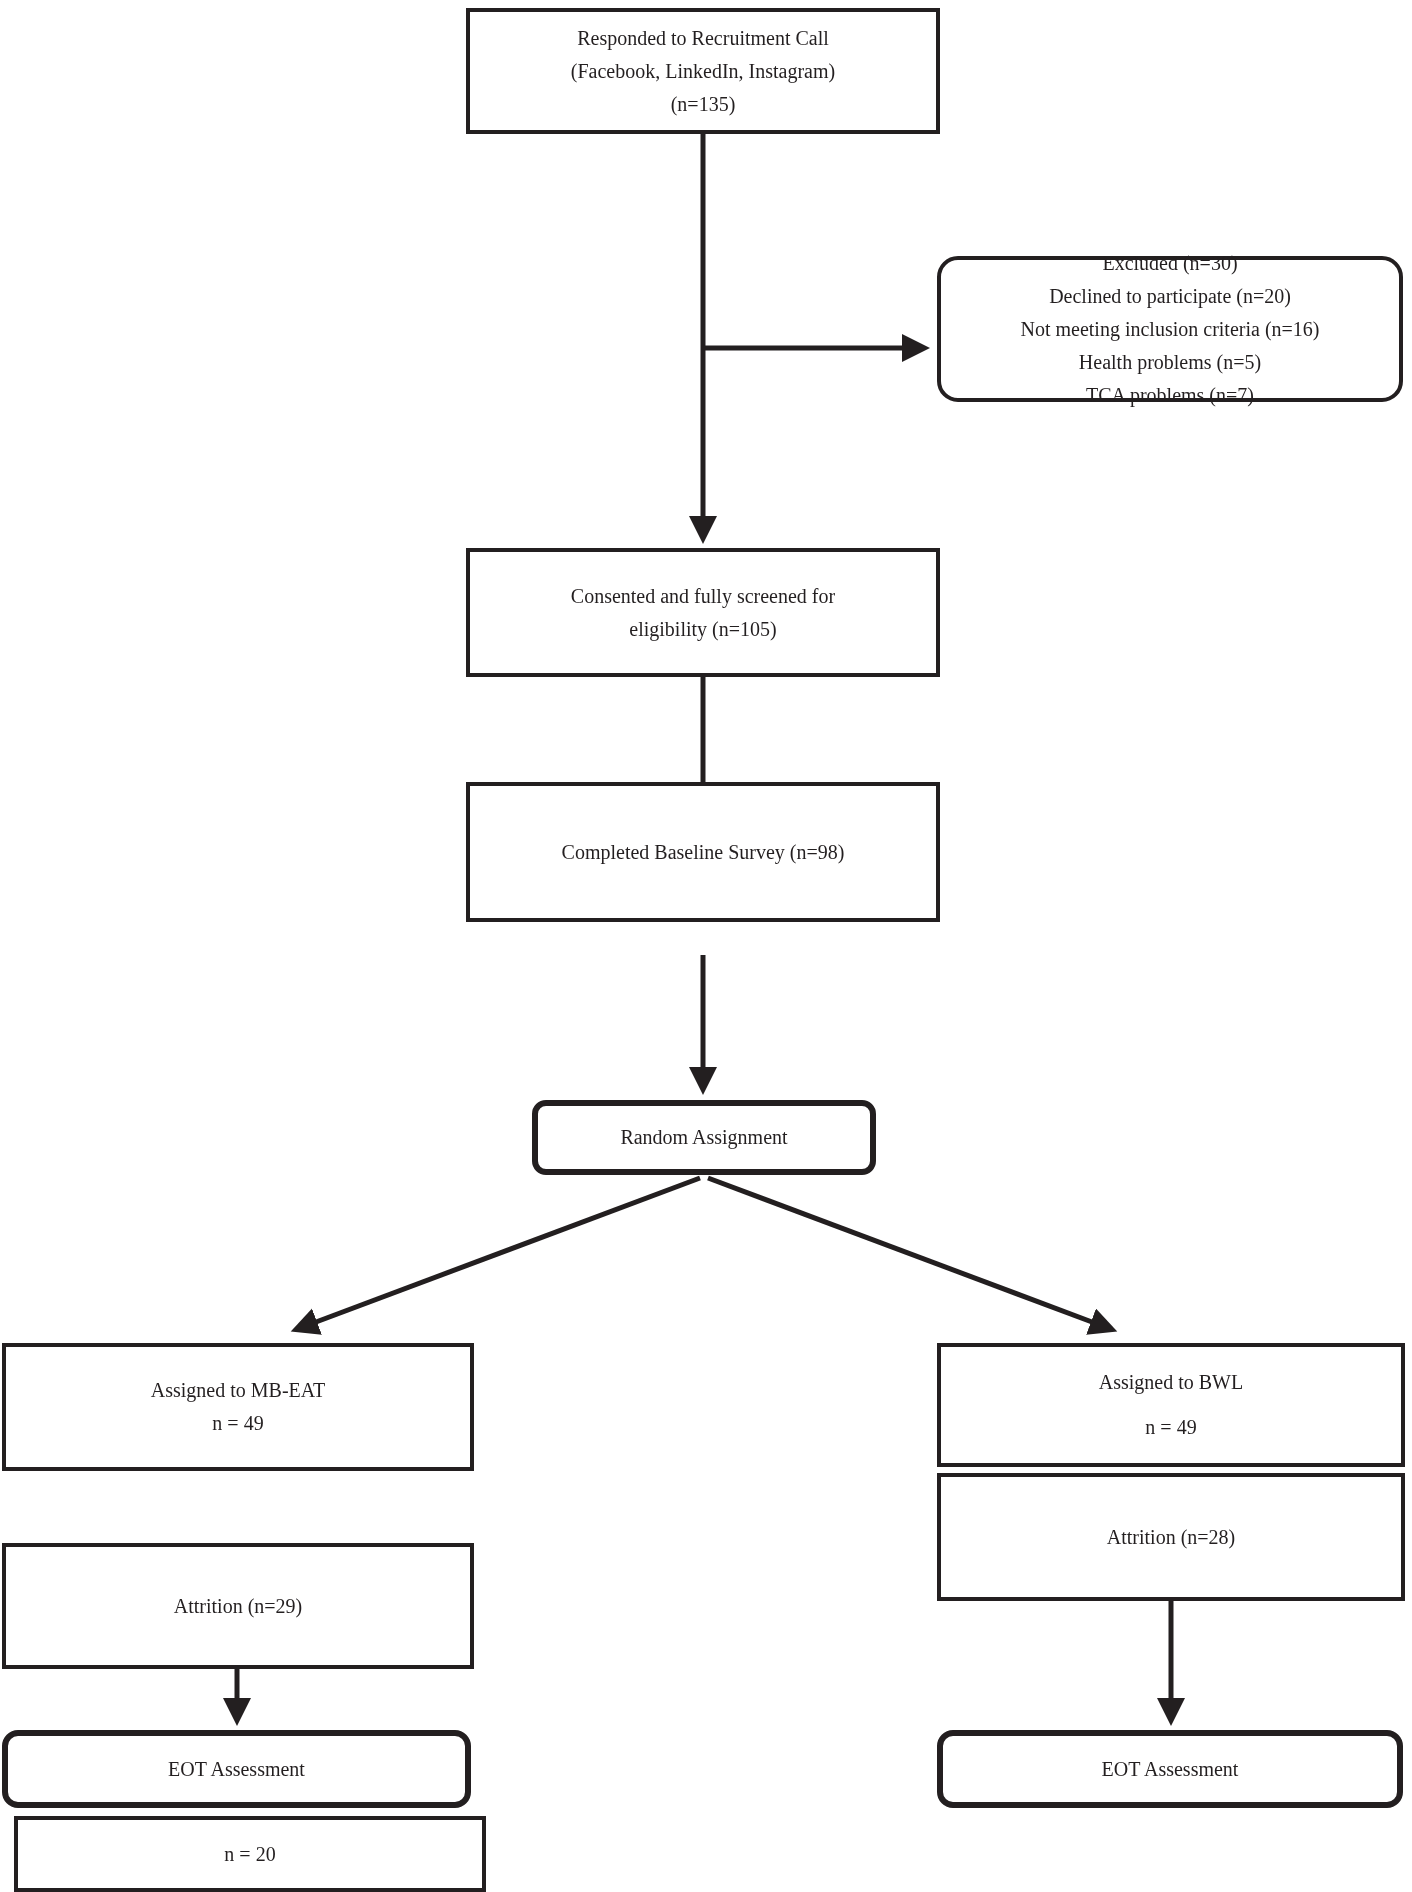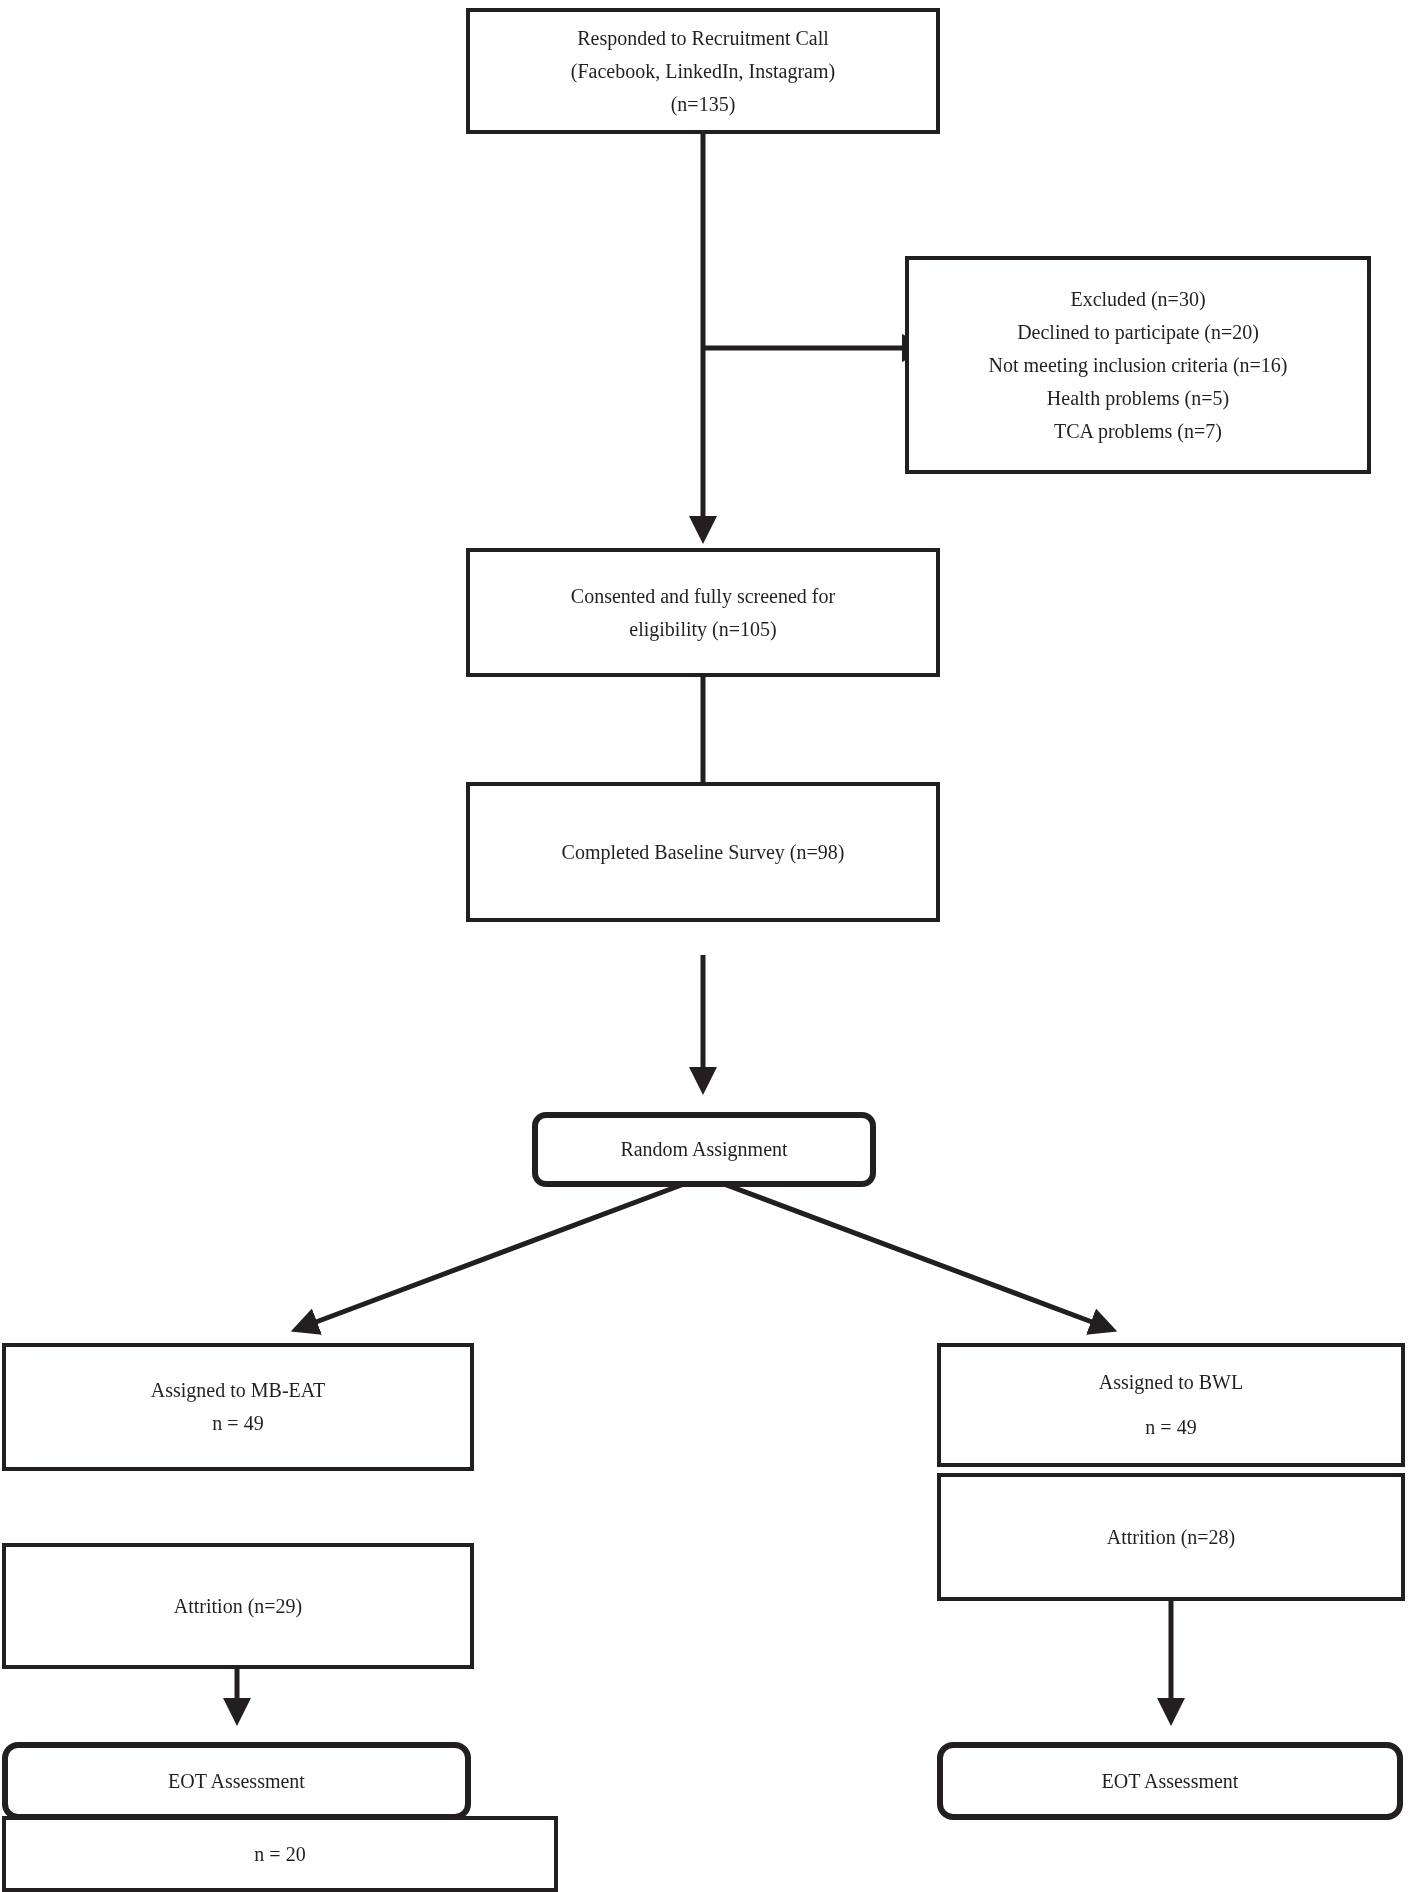--- a/index.html
+++ b/index.html
@@ -27,21 +27,20 @@
     align-items: center;
     justify-content: center;
     text-align: center;
     font-size: 20px;
     line-height: 33px;
     z-index: 2;
   }
   .box.rounded {
     border-width: 6px;
     border-radius: 16px;
-    margin-top: 12px;
   }
   .box .line {
     white-space: nowrap;
   }
   #connectors {
     position: absolute;
     left: 0;
     top: 0;
     width: 1412px;
     height: 1892px;
@@ -72,21 +71,21 @@
     <line x1="237" y1="1606" x2="237" y2="1699" marker-end="url(#ah)"></line>
     <line x1="1171" y1="1601" x2="1171" y2="1699" marker-end="url(#ah)"></line>
   </svg>
 
   <div class="box" style="left:466px; top:8px; width:474px; height:126px;">
     <div class="line">Responded to Recruitment Call</div>
     <div class="line">(Facebook, LinkedIn, Instagram)</div>
     <div class="line">(n=135)</div>
   </div>
 
-  <div class="box" style="left:905px; top:256px; width:466px; height:218px;">
+  <div class="box" style="left:937px; top:256px; width:466px; height:146px;border-radius:21px;">
     <div class="line">Excluded (n=30)</div>
     <div class="line">Declined to participate (n=20)</div>
     <div class="line">Not meeting inclusion criteria (n=16)</div>
     <div class="line">Health problems (n=5)</div>
     <div class="line">TCA problems (n=7)</div>
   </div>
 
   <div class="box" style="left:466px; top:548px; width:474px; height:129px;">
     <div class="line">Consented and fully screened for</div>
     <div class="line">eligibility (n=105)</div>
@@ -106,21 +105,21 @@
   </div>
 
   <div class="box" style="left:2px; top:1543px; width:472px; height:126px;">
     <div class="line">Attrition (n=29)</div>
   </div>
 
   <div class="box rounded" style="left:2px; top:1730px; width:469px; height:78px;">
     <div class="line">EOT Assessment</div>
   </div>
 
-  <div class="box" style="left:2px; top:1816px; width:556px; height:76px;">
+  <div class="box" style="left:14px; top:1816px; width:472px; height:76px;">
     <div class="line">n = 20</div>
   </div>
 
   <div class="box" style="left:937px; top:1343px; width:468px; height:124px;gap:12px;">
     <div class="line">Assigned to BWL</div>
     <div class="line">n = 49</div>
   </div>
 
   <div class="box" style="left:937px; top:1473px; width:468px; height:128px;">
     <div class="line">Attrition (n=28)</div>

